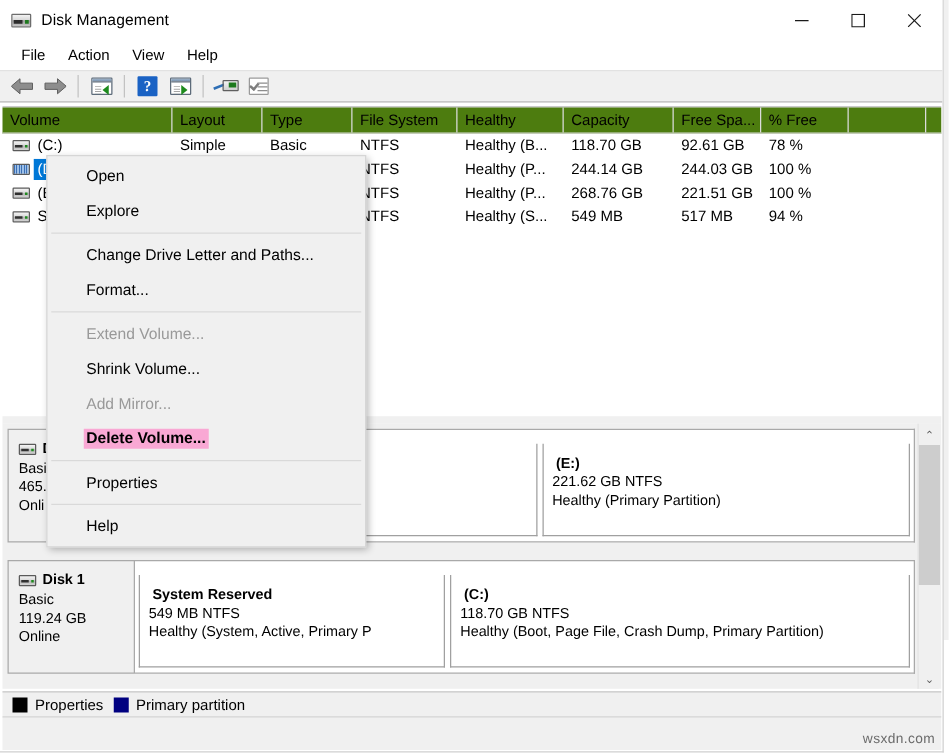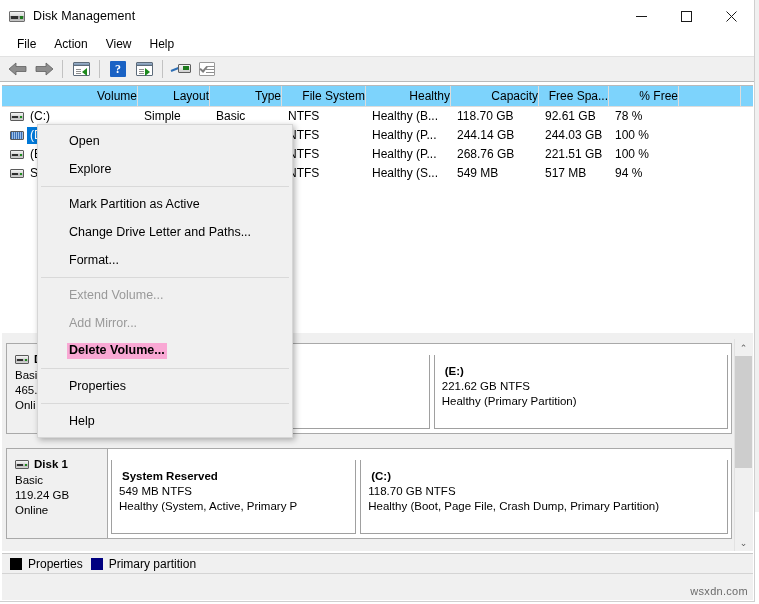--- a/index.html
+++ b/index.html
@@ -203,23 +203,22 @@
   .list-pane {
     position: absolute;
     left: 2px; top: 85px;
     width: 751px; height: 248px;
     background: #ffffff;
     border-top: 1px solid #b9b9b9;
   }
   .lv-header {
     display: flex;
     height: 21px;
-    background: #7dd3fc;
+    background: #4d7c0f;
     border-bottom: 1px solid #dcdcdc;
-    text-align: right;
   }
   .lv-header .col {
     font-size: 12px;
     color: #000000;
     padding: 3px 0 0 6px;
     border-right: 1px solid #dcdcdc;
     overflow: hidden;
     white-space: nowrap;
     line-height: 1.2;
   }
@@ -689,25 +688,25 @@
         <span class="lb">Primary partition</span>
       </div>
     </div>
 
     <div class="statusbar"></div>
 
     <div class="ctxmenu">
       <div class="ctx-item">Open</div>
       <div class="ctx-item">Explore</div>
       <div class="ctx-sep"></div>
-      <div class="ctx-item">Mark Partition as Active</div>
       <div class="ctx-item">Change Drive Letter and Paths...</div>
       <div class="ctx-item">Format...</div>
       <div class="ctx-sep"></div>
       <div class="ctx-item disabled">Extend Volume...</div>
+      <div class="ctx-item">Shrink Volume...</div>
       <div class="ctx-item disabled">Add Mirror...</div>
       <div class="ctx-item">
         <span class="hl">Delete Volume...</span>
       </div>
       <div class="ctx-sep"></div>
       <div class="ctx-item">Properties</div>
       <div class="ctx-sep"></div>
       <div class="ctx-item">Help</div>
     </div>
 

